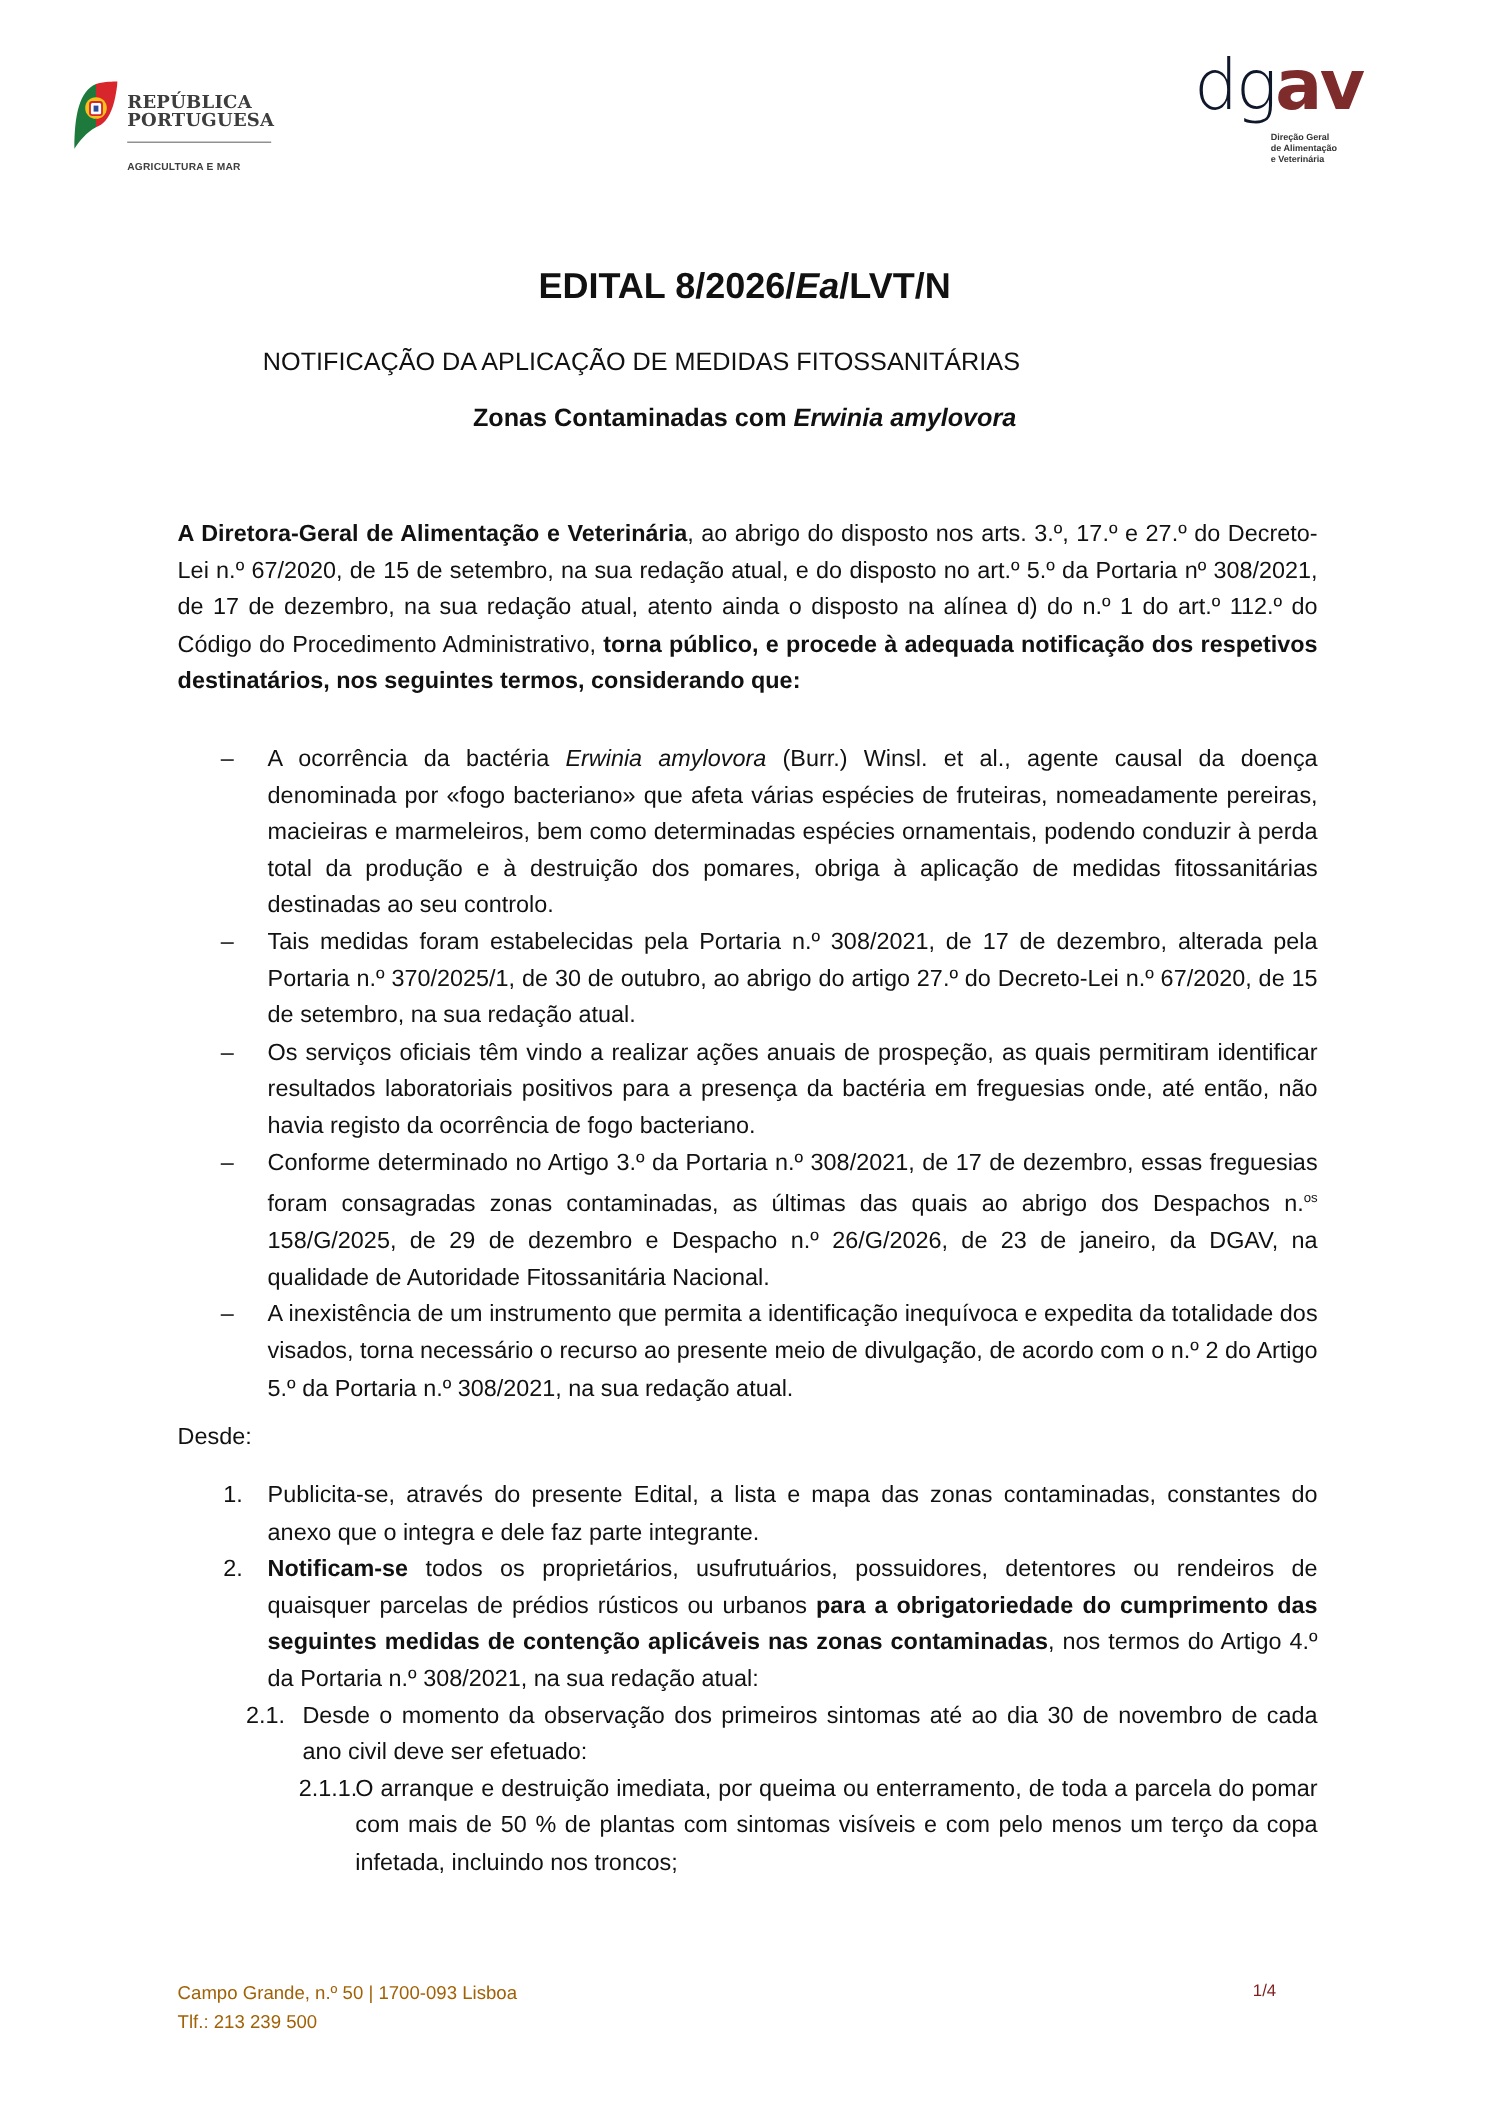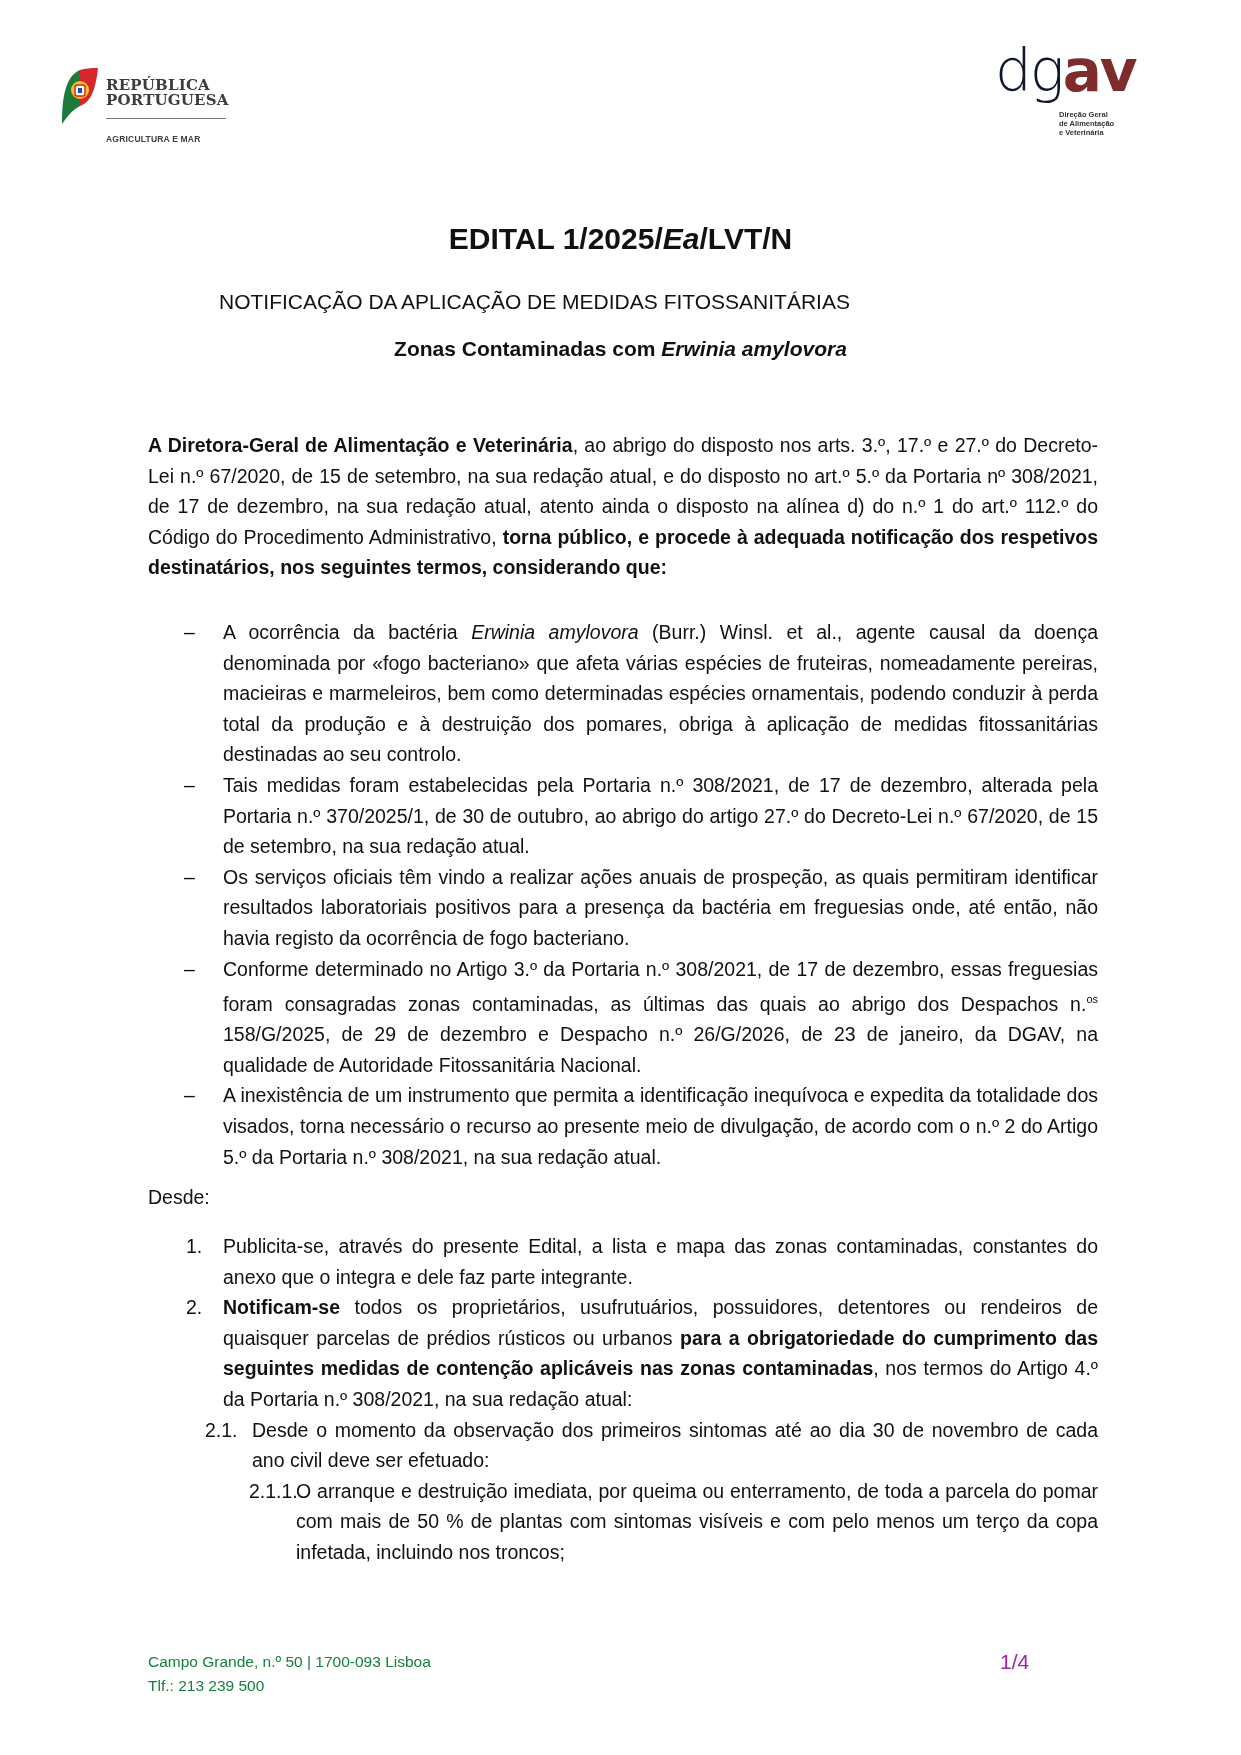--- a/index.html
+++ b/index.html
@@ -39,22 +39,22 @@
   .num-list { position: absolute; left: 148px; top: 1231px; width: 950px; font-size: 19.5px; line-height: 30.6px; }
   .num-item { position: relative; padding-left: 75px; text-align: justify; }
   .num-item .n { position: absolute; left: 38px; top: 0; }
   .sub-item { position: relative; padding-left: 104px; margin-left: 0; text-align: justify; }
   .sub-item .n { position: absolute; left: 57px; top: 0; }
   .subsub-item { position: relative; padding-left: 148px; text-align: justify; }
   .subsub-item .n { position: absolute; left: 101px; top: 0; }
   b { font-weight: bold; }
   i { font-style: italic; }
 
-  .footer { position: absolute; left: 148px; top: 1650px; font-size: 15.5px; line-height: 24px; color: #15803d; }
-  .page-num { position: absolute; left: 1000px; top: 1650px; font-size: 21px; color: #a21caf; }
+  .footer { position: absolute; left: 148px; top: 1650px; font-size: 15.5px; line-height: 24px; color: #a16207; }
+  .page-num { position: absolute; left: 1044px; top: 1650px; font-size: 14px; color: #7f1d1d; }
 </style>
 </head>
 <body>
 
 <div class="logo-rp">
   <svg class="rp-flag" viewBox="0 0 38 60">
     <path d="M2 58 C2 30 6 10 20 4 L20 40 C12 44 6 52 2 58 Z" fill="#1e7a3c"></path>
     <path d="M20 4 C28 2 34 2 38 2 C36 20 32 36 20 40 Z" fill="#d7262c"></path>
     <circle cx="20" cy="24" r="9" fill="#f3c21b"></circle>
     <rect x="15" y="19" width="10" height="11" rx="2" fill="#ffffff" stroke="#d7262c" stroke-width="1.5"></rect>
@@ -70,21 +70,21 @@
 
 <div class="logo-dgav">
   <div class="dgav-word"><span class="g1">dg</span><span class="g2">av</span></div>
   <div class="dgav-sub">
     <div>Direção Geral</div>
     <div>de Alimentação</div>
     <div>e Veterinária</div>
   </div>
 </div>
 
-<div class="title"><span>EDITAL 1/2025/</span><i>Ea</i><span>/LVT/N</span></div>
+<div class="title"><span>EDITAL 8/2026/</span><i>Ea</i><span>/LVT/N</span></div>
 <div class="subtitle">NOTIFICAÇÃO DA APLICAÇÃO DE MEDIDAS FITOSSANITÁRIAS</div>
 <div class="subtitle2"><span>Zonas Contaminadas com </span><i>Erwinia amylovora</i></div>
 
 <div class="body intro"><b>A Diretora-Geral de Alimentação e Veterinária</b><span>, ao abrigo do disposto nos arts. 3.º, 17.º e 27.º do Decreto-Lei n.º 67/2020, de 15 de setembro, na sua redação atual, e do disposto no art.º 5.º da Portaria nº 308/2021, de 17 de dezembro, na sua redação atual, atento ainda o disposto na alínea d) do n.º 1 do art.º 112.º do Código do Procedimento Administrativo, </span><b>torna público, e procede à adequada notificação dos respetivos destinatários, nos seguintes termos, considerando que:</b></div>
 
 <ul class="dash-list">
   <li><span class="dash">–</span><span>A ocorrência da bactéria </span><i>Erwinia amylovora</i><span> (Burr.) Winsl. et al., agente causal da doença denominada por «fogo bacteriano» que afeta várias espécies de fruteiras, nomeadamente pereiras, macieiras e marmeleiros, bem como determinadas espécies ornamentais, podendo conduzir à perda total da produção e à destruição dos pomares, obriga à aplicação de medidas fitossanitárias destinadas ao seu controlo.</span></li>
   <li><span class="dash">–</span><span>Tais medidas foram estabelecidas pela Portaria n.º 308/2021, de 17 de dezembro, alterada pela Portaria n.º 370/2025/1, de 30 de outubro, ao abrigo do artigo 27.º do Decreto-Lei n.º 67/2020, de 15 de setembro, na sua redação atual.</span></li>
   <li><span class="dash">–</span><span>Os serviços oficiais têm vindo a realizar ações anuais de prospeção, as quais permitiram identificar resultados laboratoriais positivos para a presença da bactéria em freguesias onde, até então, não havia registo da ocorrência de fogo bacteriano.</span></li>
   <li><span class="dash">–</span><span>Conforme determinado no Artigo 3.º da Portaria n.º 308/2021, de 17 de dezembro, essas freguesias foram consagradas zonas contaminadas, as últimas das quais ao abrigo dos Despachos n.</span><sup style="font-size:11px;">os</sup><span> 158/G/2025, de 29 de dezembro e Despacho n.º 26/G/2026, de 23 de janeiro, da DGAV, na qualidade de Autoridade Fitossanitária Nacional.</span></li>

